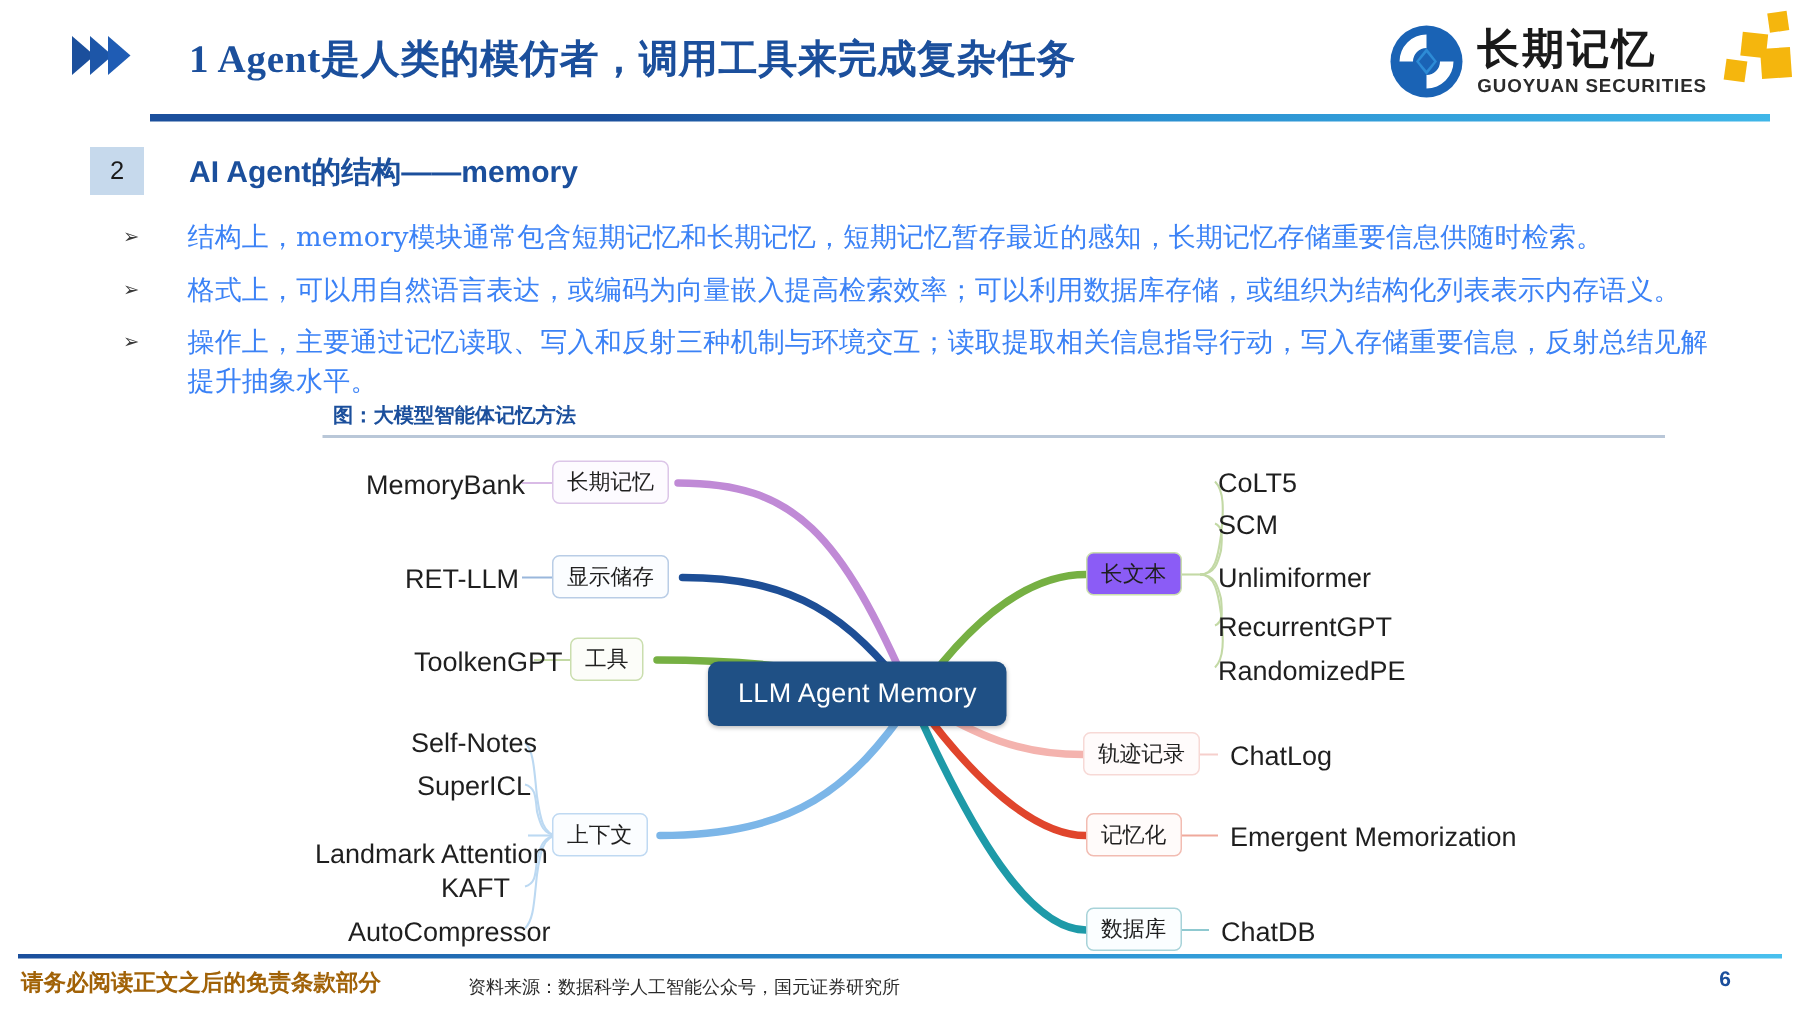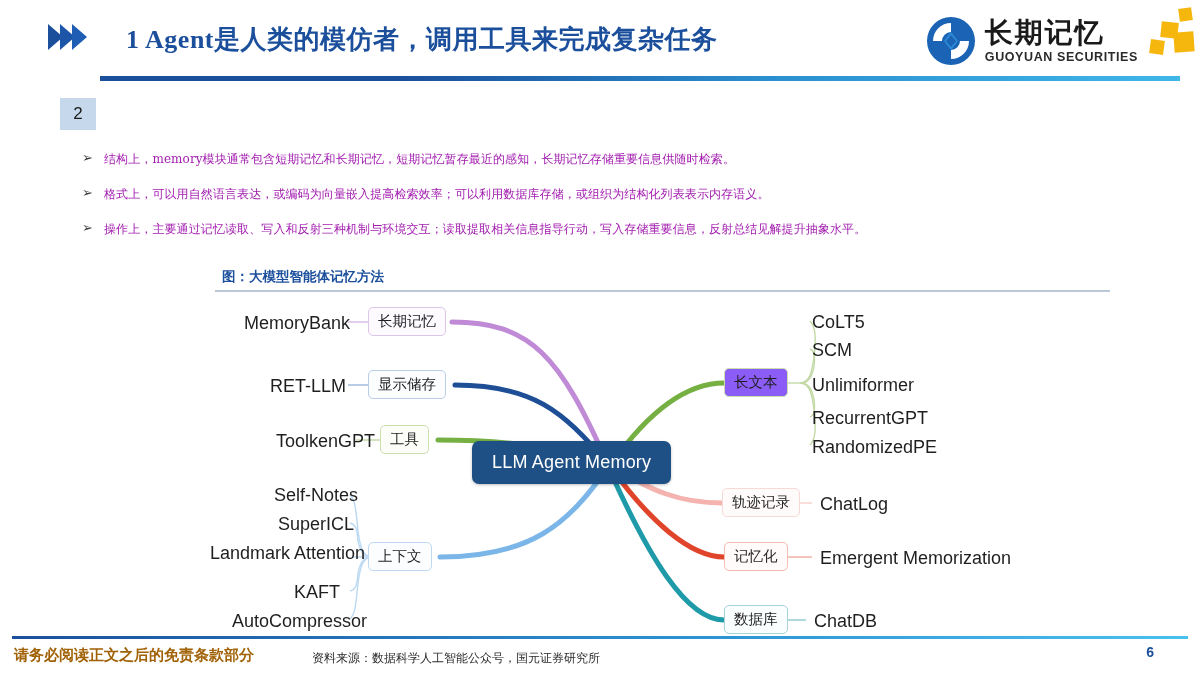--- a/index.html
+++ b/index.html
@@ -40,22 +40,22 @@
   
   .sec{position:absolute;left:60px;top:98px;display:flex;align-items:center;}
   .sec-num{width:36px;height:32px;background:#c6d9ec;color:#1a1a1a;font-size:17px;
            display:flex;align-items:center;justify-content:center;}
   .sec-title{margin-left:30px;font-size:20px;font-weight:bold;color:#1b4f9c;white-space:nowrap;}
 
   
   .bullets{position:absolute;left:82px;top:146px;width:1060px;}
   .bl{display:flex;margin-bottom:9px;}
   .bl-mark{width:22px;flex:0 0 22px;color:#3a3a3a;font-size:13px;line-height:24px;}
-  .bl-txt{font-size:12px;line-height:26px;color:#a21caf;
-          font-family:"DejaVu Serif","Liberation Serif",serif;letter-spacing:.1px;}
+  .bl-txt{font-size:18px;line-height:26px;color:#3b82f6;
+          font-family:"DejaVu Serif","Liberation Serif",serif;letter-spacing:.1px;margin-left:21px;}
 
   
   .fig-title{position:absolute;left:222px;top:268px;font-size:13.5px;font-weight:bold;color:#1b4f9c;
              font-family:"DejaVu Sans",sans-serif;}
   .fig-rule{position:absolute;left:215px;top:290px;width:895px;height:2px;background:#b9c7d8;}
   .map{position:absolute;left:200px;top:295px;width:900px;height:345px;}
   .map svg{position:absolute;left:0;top:0;}
 
   .node{position:absolute;box-sizing:border-box;display:flex;align-items:center;justify-content:center;
         font-size:14.5px;font-family:"DejaVu Sans",sans-serif;white-space:nowrap;}
@@ -107,20 +107,21 @@
     <div class="logo-squares">
       <div class="sq s1"></div>
         <div class="sq s2"></div>
         <div class="sq s3"></div>
         <div class="sq s4"></div>
     </div>
   </div>
 
   <div class="sec">
     <div class="sec-num">2</div>
+    <div class="sec-title">AI Agent的结构——memory</div>
   </div>
 
   <div class="bullets">
     <div class="bl">
       <div class="bl-mark">➢</div>
       <div class="bl-txt">结构上，memory模块通常包含短期记忆和长期记忆，短期记忆暂存最近的感知，长期记忆存储重要信息供随时检索。</div>
     </div>
     <div class="bl">
       <div class="bl-mark">➢</div>
       <div class="bl-txt">格式上，可以用自然语言表达，或编码为向量嵌入提高检索效率；可以利用数据库存储，或组织为结构化列表表示内存语义。</div>
@@ -185,21 +186,21 @@
     <div class="node nb" style="left:168px;top:12px;border-color:#dcc6e8;background:#fdfbff;">长期记忆</div>
     <div class="node nb" style="left:168px;top:75px;border-color:#b9cde6;background:#fbfdff;">显示储存</div>
     <div class="node nb" style="left:180px;top:130px;border-color:#cadeae;background:#fcfdf9;">工具</div>
     <div class="node nb" style="left:168px;top:247px;border-color:#bfd9f2;background:#fbfdff;">上下文</div>
 
     <div class="leaf" style="left:44px;top:18px;">MemoryBank</div>
     <div class="leaf" style="left:70px;top:81px;">RET-LLM</div>
     <div class="leaf" style="left:76px;top:136px;">ToolkenGPT</div>
     <div class="leaf" style="left:74px;top:190px;">Self-Notes</div>
     <div class="leaf" style="left:78px;top:219px;">SuperICL</div>
-    <div class="leaf" style="left:10px;top:248px;text-align:center;">Landmark Attention</div>
+    <div class="leaf" style="left:10px;top:264px;text-align:center;">Landmark Attention</div>
     <div class="leaf" style="left:94px;top:287px;">KAFT</div>
     <div class="leaf" style="left:32px;top:316px;">AutoCompressor</div>
 
     <div class="node nb" style="left:524px;top:73px;border-color:#cadeae;background:#8b5cf6;">长文本</div>
     <div class="node nb" style="left:522px;top:193px;border-color:#f7d9d6;background:#fffbfb;">轨迹记录</div>
     <div class="node nb" style="left:524px;top:247px;border-color:#f2bcb2;background:#fffbfa;">记忆化</div>
     <div class="node nb" style="left:524px;top:310px;border-color:#a8d3d9;background:#fbfeff;">数据库</div>
 
     <div class="leaf" style="left:612px;top:17px;">CoLT5</div>
     <div class="leaf" style="left:612px;top:45px;">SCM</div>

